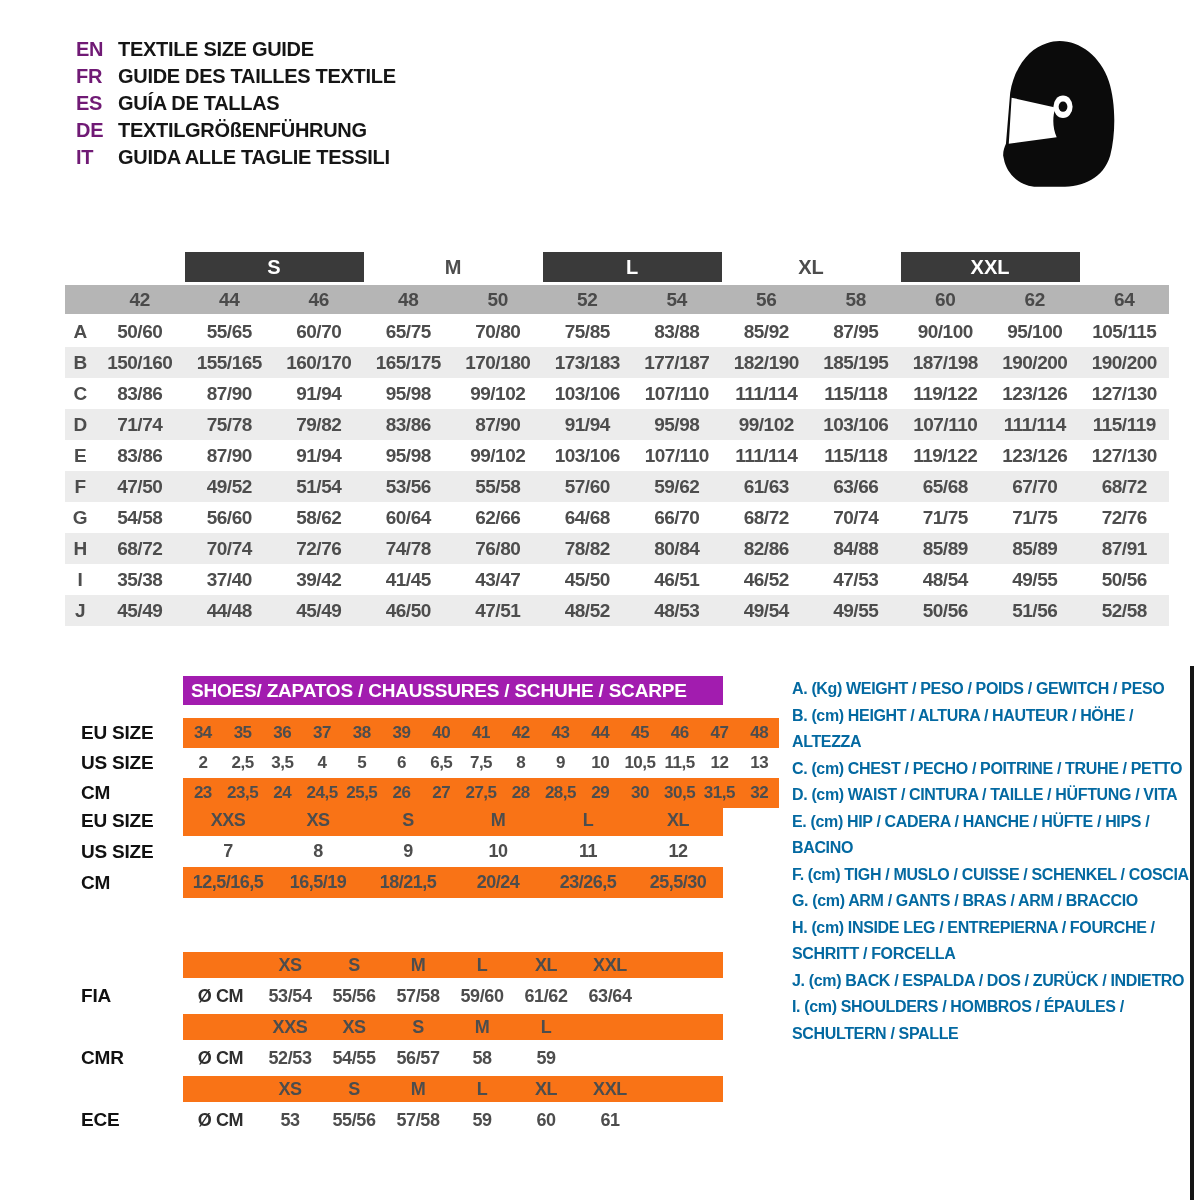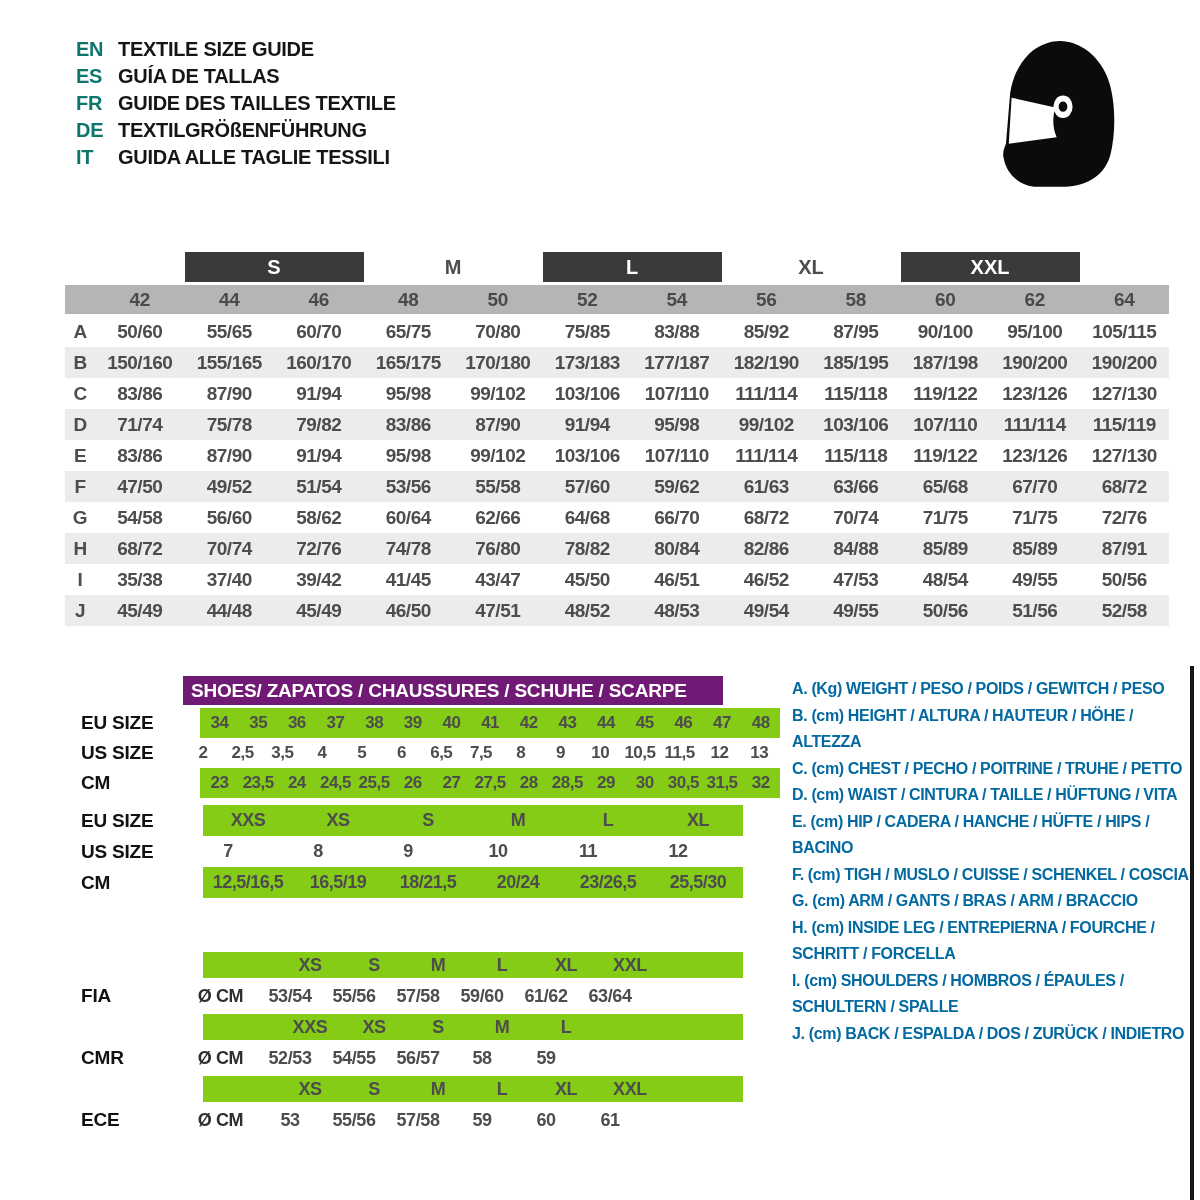--- a/index.html
+++ b/index.html
@@ -5,21 +5,21 @@
   html,body { margin:0; padding:0; }
   body {
     width:1200px; height:1200px; background:#ffffff; position:relative;
     font-family:"Liberation Sans", sans-serif; overflow:hidden;
   }
   .page { position:absolute; inset:0; }
 
   
   .lang-list { position:absolute; left:76px; top:36px; }
   .lang-row { display:flex; height:27px; align-items:center; }
-  .lang-code { width:42px; font-weight:700; font-size:20px; color:#0f766e; letter-spacing:-0.3px; }
+  .lang-code { width:42px; font-weight:700; font-size:20px; color:#701a75; letter-spacing:-0.3px; }
   .lang-label { font-weight:700; font-size:20px; color:#151515; letter-spacing:-0.3px; white-space:nowrap; }
 
   
   .helmet-icon { position:absolute; left:982px; top:30px; width:155px; height:165px; }
 
   
   .textile { position:absolute; left:65px; top:252px; width:1104px; }
   .grid13 { display:grid; grid-template-columns:30px repeat(12,1fr); }
   .size-groups { height:30px; margin-bottom:3px; }
   .sg { grid-column:span 2; text-align:center; line-height:30px; font-size:20px; font-weight:700; }
@@ -30,33 +30,33 @@
              font-weight:700; font-size:19px; color:#4a4a4a; margin-bottom:2px; letter-spacing:-0.3px; }
   .data-row { height:31px; line-height:31px; text-align:center; font-weight:700; font-size:19px;
               color:#4d4d4d; letter-spacing:-0.5px; }
   .data-row.stripe { background:#ececec; }
 
   
   .section { position:absolute; left:65px; width:715px; }
   #shoes  { top:676px; }
   #gloves { top:805px; }
   #helmet { top:952px; }
-  .sec-title { margin-left:118px; width:540px; height:29px; background:#701a75; color:#ffffff;
+  .sec-title { margin-left:118px; width:540px; height:29px; background:#a21caf; color:#ffffff;
                font-size:19px; font-weight:700; line-height:29px; padding-left:8px; box-sizing:border-box;
-               letter-spacing:-0.2px; margin-bottom:3px; white-space:nowrap; }
+               letter-spacing:-0.2px; margin-bottom:13px; white-space:nowrap; }
   .srow { display:flex; align-items:stretch; }
   #shoes .srow  { height:30px; }
   #gloves .srow { height:31px; }
   .srow-label { width:118px; padding-left:16px; box-sizing:border-box; font-weight:700; font-size:19px;
                 color:#111111; display:flex; align-items:center; letter-spacing:-0.2px; }
   .cells { display:grid; align-items:center; text-align:center; font-weight:700; color:#4d4d4d;
            letter-spacing:-0.5px; }
   .cells.cols15 { width:596px; grid-template-columns:repeat(15,1fr); font-size:17px; }
   .cells.cols6  { width:540px; grid-template-columns:repeat(6,1fr);  font-size:18px; }
-  .striped { background:#84cc16;margin-left:20px; }
+  .striped { background:#f97316; }
 
   .hm-sizes  { height:26px; }
   .hm-values { height:36px; }
   .hm-cells { width:540px; display:grid; grid-template-columns:75px repeat(6,64px) 1fr;
               align-items:center; text-align:center; font-weight:700; font-size:18px;
               color:#4d4d4d; letter-spacing:-0.4px; }
   .hm-cells .unit { color:#2e2e2e; }
 
   
   .legend { position:absolute; left:792px; top:676px; width:404px; }
@@ -69,26 +69,26 @@
 <body>
 
 <div class="page">
 
   <div class="lang-list">
     <div class="lang-row">
       <span class="lang-code">EN</span>
       <span class="lang-label">TEXTILE SIZE GUIDE</span>
     </div>
     <div class="lang-row">
+      <span class="lang-code">FR</span>
+      <span class="lang-label">GUIDE DES TAILLES TEXTILE</span>
+    </div>
+    <div class="lang-row">
       <span class="lang-code">ES</span>
       <span class="lang-label">GUÍA DE TALLAS</span>
-    </div>
-    <div class="lang-row">
-      <span class="lang-code">FR</span>
-      <span class="lang-label">GUIDE DES TAILLES TEXTILE</span>
     </div>
     <div class="lang-row">
       <span class="lang-code">DE</span>
       <span class="lang-label">TEXTILGRÖßENFÜHRUNG</span>
     </div>
     <div class="lang-row">
       <span class="lang-code">IT</span>
       <span class="lang-label">GUIDA ALLE TAGLIE TESSILI</span>
     </div>
   </div>
@@ -463,18 +463,18 @@
 
   <div class="legend">
       <div class="legend-entry">A. (Kg) WEIGHT / PESO / POIDS / GEWITCH / PESO</div>
       <div class="legend-entry">B. (cm) HEIGHT / ALTURA / HAUTEUR / HÖHE / ALTEZZA</div>
       <div class="legend-entry">C. (cm) CHEST / PECHO / POITRINE / TRUHE / PETTO</div>
       <div class="legend-entry">D. (cm) WAIST / CINTURA / TAILLE / HÜFTUNG / VITA</div>
       <div class="legend-entry">E. (cm) HIP / CADERA / HANCHE / HÜFTE / HIPS / BACINO</div>
       <div class="legend-entry">F. (cm) TIGH / MUSLO / CUISSE / SCHENKEL / COSCIA</div>
       <div class="legend-entry">G. (cm) ARM / GANTS / BRAS / ARM / BRACCIO</div>
       <div class="legend-entry">H. (cm) INSIDE LEG / ENTREPIERNA / FOURCHE / SCHRITT / FORCELLA</div>
+      <div class="legend-entry">J. (cm) BACK / ESPALDA / DOS / ZURÜCK / INDIETRO</div>
       <div class="legend-entry">I. (cm) SHOULDERS / HOMBROS / ÉPAULES / SCHULTERN / SPALLE</div>
-      <div class="legend-entry">J. (cm) BACK / ESPALDA / DOS / ZURÜCK / INDIETRO</div>
     </div>
 
   <div class="edge-line"></div>
 </div>
 
 </body></html>

